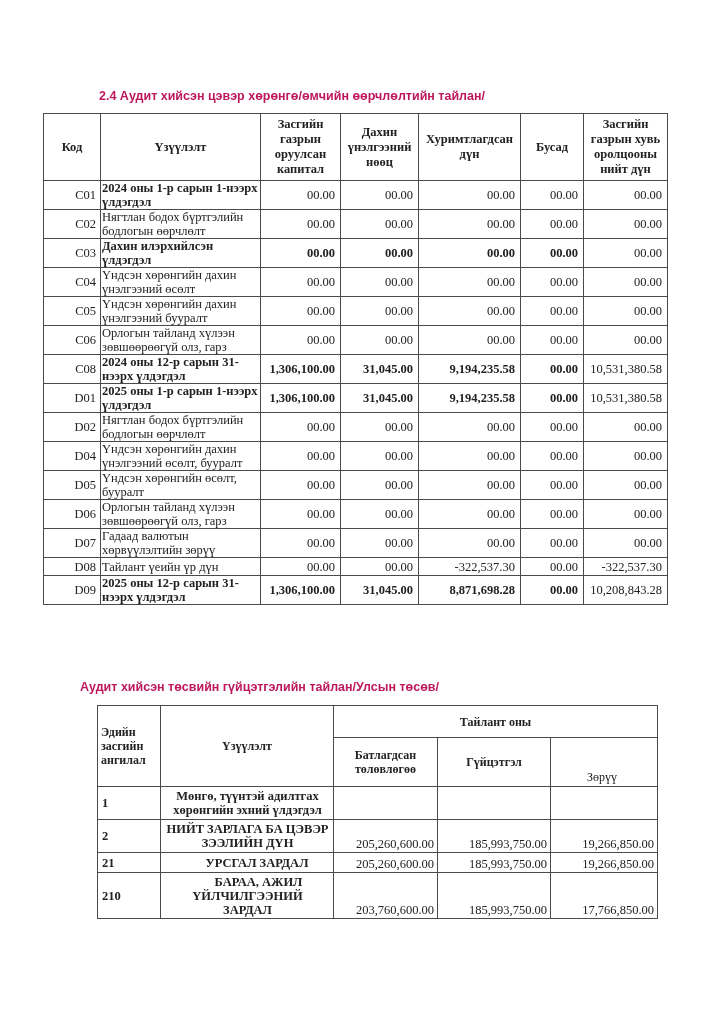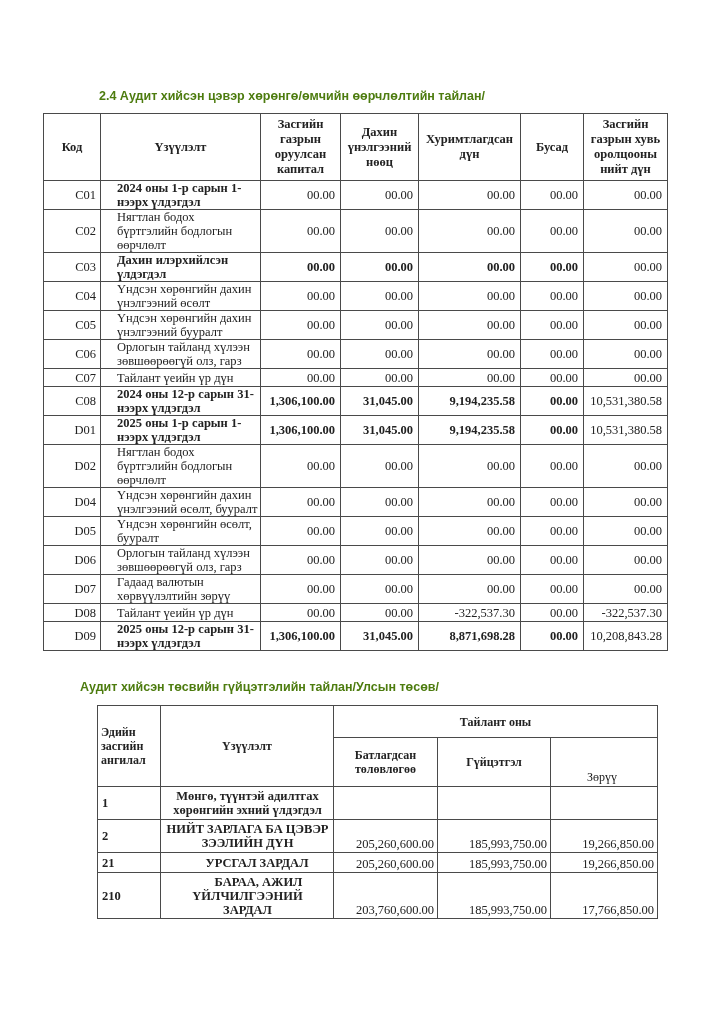--- a/index.html
+++ b/index.html
@@ -2,34 +2,34 @@
 <html><head>
 <meta charset="utf-8">
 <style>
   html, body { margin: 0; padding: 0; }
   body {
     width: 718px; height: 1024px; background: #ffffff; position: relative; overflow: hidden;
     color: #1a1a1a;
   }
   .sec-title {
     position: absolute; font-family: "Liberation Sans", sans-serif; font-weight: bold;
-    font-size: 12.5px; color: #4d7c0f; white-space: nowrap;
+    font-size: 12.5px; color: #be185d; white-space: nowrap;
   }
   #t1-title { left: 99px; top: 89px; }
   #t2-title { left: 80px; top: 680px; }
 
   table { position: absolute; border-collapse: collapse; font-family: "Liberation Serif", serif; }
   td, th { border: 1px solid #4a4a4a; padding: 0 4px; color: #222; }
 
   
   #t1 { left: 43px; top: 113px; width: 624px; table-layout: fixed; font-size: 12.5px; }
   #t1 th { font-weight: bold; font-size: 12.5px; line-height: 15px; text-align: center; height: 66px; padding: 0 2px; }
   #t1 td { line-height: 14px; }
   #t1 td.code { text-align: right; }
-  #t1 td.desc { text-align: left; padding-left: 16px; padding-right: 2px; }
+  #t1 td.desc { text-align: left; padding-left: 1px; padding-right: 2px; }
   #t1 td.num { text-align: right; padding-right: 5px; white-space: nowrap; }
   #t1 tr.two td { height: 28px; }
   #t1 tr.one td { height: 17px; }
   #t1 .b { font-weight: bold; }
 
   
   #t2 { left: 97px; top: 705px; width: 560px; table-layout: fixed; font-size: 12.5px; }
   #t2 th { font-weight: bold; font-size: 12px; text-align: center; line-height: 14px; }
   #t2 th.sm { font-size: 12px; text-align: left; padding-left: 3px; }
   #t2 td { line-height: 14px; }
@@ -113,29 +113,20 @@
       </tr>
       <tr class="two">
         <td class="code">C06</td>
         <td class="desc">Орлогын тайланд хүлээн зөвшөөрөөгүй олз, гарз</td>
         <td class="num">00.00</td>
         <td class="num">00.00</td>
         <td class="num">00.00</td>
         <td class="num">00.00</td>
         <td class="num">00.00</td>
       </tr>
-      <tr class="one">
-        <td class="code">C07</td>
-        <td class="desc">Тайлант үеийн үр дүн</td>
-        <td class="num">00.00</td>
-        <td class="num">00.00</td>
-        <td class="num">00.00</td>
-        <td class="num">00.00</td>
-        <td class="num">00.00</td>
-      </tr>
       <tr class="two">
         <td class="code">C08</td>
         <td class="desc b">2024 оны 12-р сарын 31-нээрх үлдэгдэл</td>
         <td class="num b">1,306,100.00</td>
         <td class="num b">31,045.00</td>
         <td class="num b">9,194,235.58</td>
         <td class="num b">00.00</td>
         <td class="num">10,531,380.58</td>
       </tr>
       <tr class="two">

